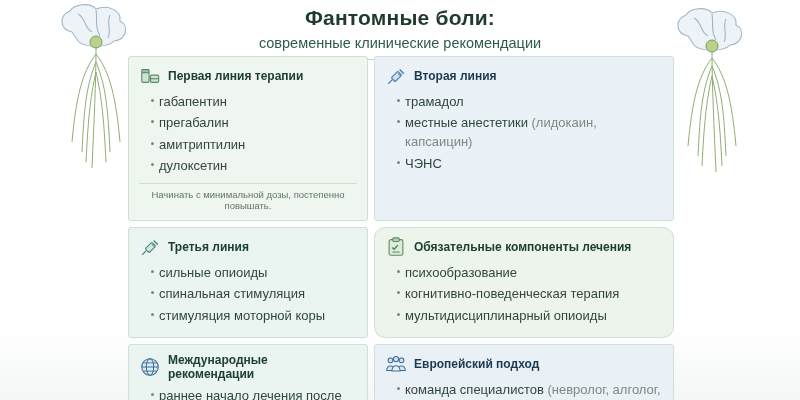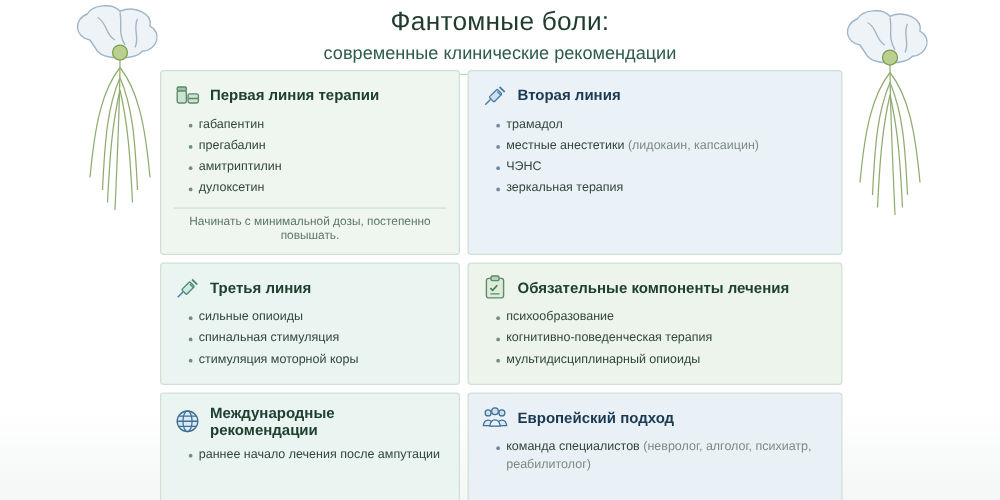--- a/index.html
+++ b/index.html
@@ -30,21 +30,21 @@
   .brain-right { right: 42px; top: 6px;  }
 
   
   .header {
     position: absolute;
     left: 0; right: 0; top: 6px;
     text-align: center;
   }
   .title {
     font-size: 21px;
-    font-weight: normal;
+    font-weight: bold;
     color: #1f3b2d;
     letter-spacing: .2px;
     line-height: 1.15;
   }
   .subtitle {
     font-size: 14.5px;
     color: #2e5c48;
     margin-top: 5px;
   }
   .rule {
@@ -68,21 +68,21 @@
   .card {
     border: 1px solid #cfe0d4;
     border-radius: 3px;
     padding: 8px 10px 9px 10px;
     box-sizing: border-box;
     position: relative;
   }
   .card.green  { background: #eef6ef; }
   .card.blue   { background: #eaf1f7; }
   .card.mint   { background: #eaf4f1; }
-  .card.paleg  { background: #edf4ec; }
+  .card.paleg  { background: #edf4ec; border-radius: 11px; }
   .card.paleb  { background: #e9f0f6; }
 
   .card-head {
     display: flex;
     align-items: center;
     gap: 7px;
     margin-bottom: 6px;
   }
   .card-title {
     font-size: 12px;
@@ -92,21 +92,21 @@
   .card.blue .card-title,
   .card.paleb .card-title { color: #1b3a52; }
 
   ul.items {
     list-style: none;
     margin: 0;
     padding: 0 0 0 12px;
   }
   ul.items li {
     position: relative;
-    font-size: 10px;
+    font-size: 13px;
     color: #30463b;
     line-height: 1.45;
     margin-bottom: 2.5px;
     padding-left: 8px;
   }
   ul.items li::before {
     content: "";
     position: absolute;
     left: 0;
     top: 6px;
@@ -223,21 +223,20 @@
             <line x1="16" y1="5" x2="20.5" y2="9.5" stroke="#4d7ea8" stroke-width="1.6"></line>
             <line x1="14" y1="9" x2="17" y2="12" stroke="#4d7ea8" stroke-width="1.1"></line>
           </svg>
         </span>
         <span class="card-title">Вторая линия</span>
       </div>
       <ul class="items">
         <li><span>трамадол</span></li>
         <li><span>местные анестетики </span><span class="muted">(лидокаин, капсаицин)</span></li>
         <li><span>ЧЭНС</span></li>
-        <li><span>зеркальная терапия</span></li>
       </ul>
     </div>
 
     <div class="card mint r2">
       <div class="card-head">
         <span class="icon">
           <svg viewBox="0 0 24 24" width="22" height="22">
             <line x1="3.5" y1="20.5" x2="8" y2="16" stroke="#4d7ea8" stroke-width="1.3"></line>
             <rect x="7.5" y="9.5" width="10" height="6" rx="1" transform="rotate(-45 12.5 12.5)" fill="#d3e8e2" stroke="#4d8a7c" stroke-width="1.2"></rect>
             <line x1="16" y1="5" x2="20.5" y2="9.5" stroke="#4d8a7c" stroke-width="1.6"></line>

